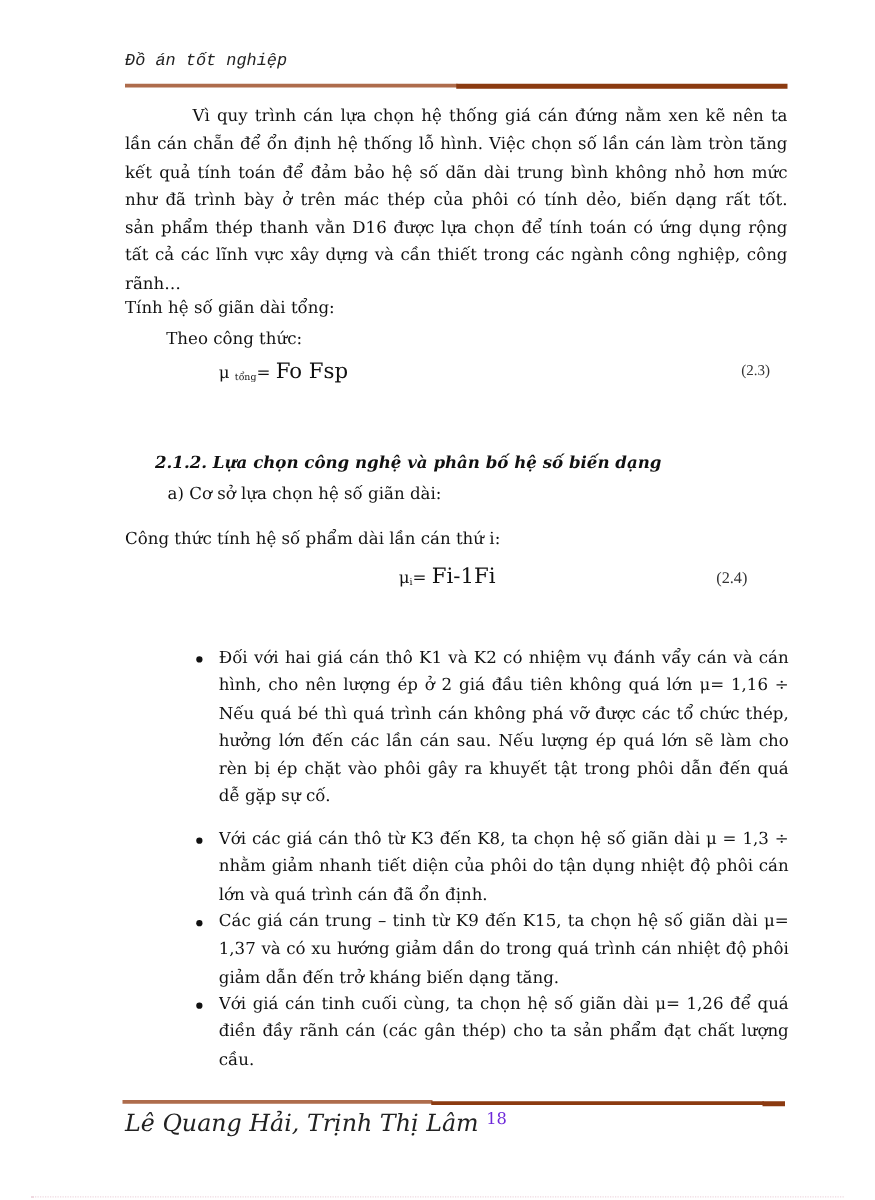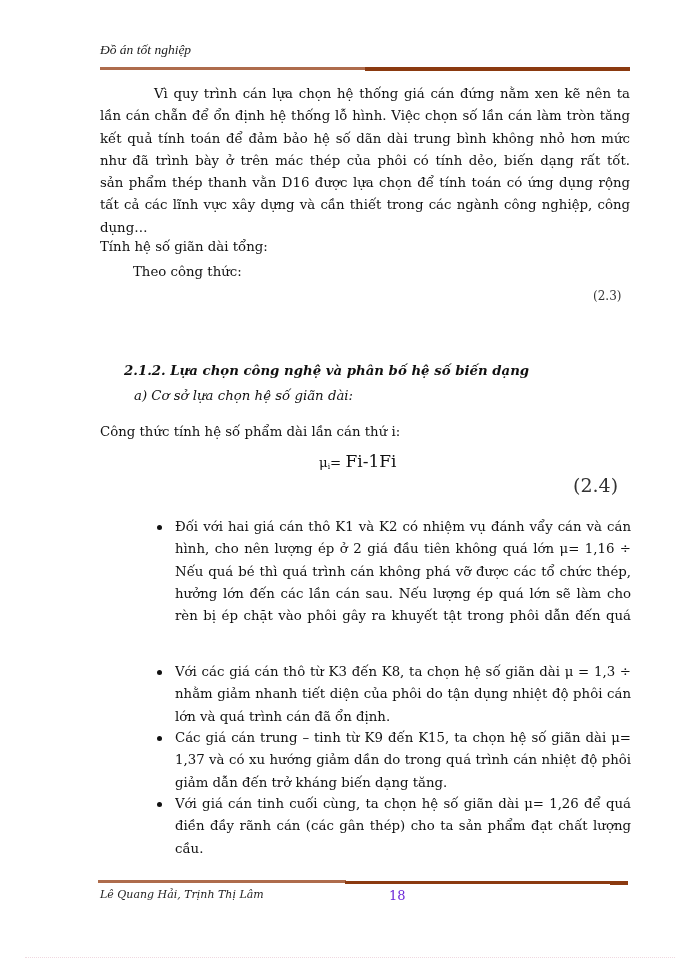--- a/index.html
+++ b/index.html
@@ -15,21 +15,21 @@
       color: #111111;
     }
     .page {
       position: absolute;
       left: 0; top: 0;
       width: 700px; height: 960px;
     }
     .header-title {
       position: absolute;
       left: 100px; top: 42px;
-      font-family: Liberation Serif, serif;
+      font-family: Liberation Mono, monospace;
       font-style: italic;
       font-size: 13.5px;
       color: #222;
     }
     .rule {
       position: absolute;
       height: 4px;
     }
     .rule-light { background: #a0522d; opacity: 0.85; height: 3px; }
     .rule-dark { background: #8b3a10; height: 4px; }
@@ -47,38 +47,37 @@
       text-align-last: justify;
       white-space: normal;
       height: 22.3px;
       overflow: hidden;
     }
     .heading-bold {
       font-weight: bold;
       font-style: italic;
     }
     .heading-italic {
-      font-style: italic;
     }
     .mu { font-family: "DejaVu Serif", serif; }
     .sub-small { font-size: 7.5px; vertical-align: -2px; }
     .formula-big { font-family: "DejaVu Serif", serif; font-size: 17px; }
-    .eqno { position: absolute; font-size: 12px; color: #333; }
+    .eqno { position: absolute; font-size: 12px; color: #333; font-family: Liberation Serif, serif; }
     .bullet-dot {
       position: absolute;
       width: 5px; height: 5px;
       border-radius: 50%;
       background: #111;
     }
     .footer-author {
       position: absolute;
       left: 100px; top: 888px;
       font-family: "DejaVu Serif", serif;
       font-style: italic;
-      font-size: 11px;
+      font-size: 19px;
       color: #222;
     }
     .footer-page {
       position: absolute;
       left: 389px; top: 888px;
       font-size: 13px;
       color: #6d28d9;
     }
     .dotted-bottom {
       position: absolute;
@@ -96,49 +95,55 @@
   <div class="rule rule-light" style="left:100px; top:67px; width:266px;"></div>
   <div class="rule rule-dark" style="left:365px; top:67px; width:265px;"></div>
 
   <div class="para" style="left:100px; top:83px; width:530px;">
     <span class="just" style="padding-left:54px;">Vì quy trình cán lựa chọn hệ thống giá cán đứng nằm xen kẽ nên ta chọn số</span>
     <span class="just">lần cán chẵn để ổn định hệ thống lỗ hình.  Việc chọn số lần cán làm tròn tăng lên so với</span>
     <span class="just">kết quả tính toán để đảm bảo hệ số dãn dài trung bình không nhỏ hơn mức 1,35. Vì</span>
     <span class="just">như đã trình bày ở trên mác thép của phôi có tính dẻo, biến dạng rất tốt. Chính vì vậy,</span>
     <span class="just">sản phẩm thép thanh vằn D16 được lựa chọn để tính toán có ứng dụng rộng rãi trong</span>
     <span class="just">tất cả các lĩnh vực xây dựng và cần thiết trong các ngành  công nghiệp,  công trình dân</span>
-    <span class="line">dụng…</span>
+    <span class="line">rãnh…</span>
   </div>
 
   <div class="para" style="left:100px; top:236px;">Tính hệ số giãn dài tổng:</div>
   <div class="para" style="left:133px; top:261px;text-align:center;">Theo công thức:</div>
 
+  <div class="para" style="left:175px; top:286px;">
+    <span class="mu">μ</span>
+    <span class="sub-small">tổng</span><span>=</span>
+    <span class="formula-big">Fo Fsp</span>
+  </div>
   <div class="eqno" style="left:593px; top:289px;">(2.3)</div>
 
 
 
   <div class="para heading-bold" style="left:124px; top:360px;">2.1.2. Lựa chọn công nghệ và phân bố hệ số biến dạng</div>
   <div class="para heading-italic" style="left:134px; top:385px;">a)  Cơ sở lựa chọn hệ số giãn dài:</div>
 
   <div class="para" style="left:100px; top:421px;">Công thức tính hệ số phẩm dài lần cán thứ i:</div>
   <div class="para" style="left:319px; top:450px;">
     <span class="mu">μ</span><span class="sub-small">i</span><span>=</span>
     <span class="formula-big">Fi-1Fi</span>
   </div>
-  <div class="eqno" style="left:573px; top:454px; font-size:19px;margin-top:20px;">(2.4)</div>
+  <div class="eqno" style="left:573px; top:454px; font-size:13px;">(2.4)</div>
 
   <div>
 
     <div class="bullet-dot" style="left:157px; top:525px;"></div>
     <div class="para" style="left:175px; top:516px; width:456px;">
       <span class="just">Đối với hai giá cán thô K1 và K2 có nhiệm vụ đánh vẩy  cán và cán định</span>
       <span class="just">hình, cho nên lượng ép ở 2 giá đầu tiên không quá  lớn μ= 1,16 ÷ 1,27.</span>
       <span class="just">Nếu quá bé thì quá trình cán không phá vỡ được các tổ chức thép, làm ảnh</span>
       <span class="just">hưởng lớn đến các lần cán sau. Nếu lượng ép quá lớn sẽ làm cho lớp vẩy</span>
       <span class="just">rèn bị ép chặt vào phôi gây ra khuyết  tật trong phôi dẫn đến quá trình cán</span>
+      <span class="line">dễ gặp sự cố.</span>
     </div>
 
     <div class="bullet-dot" style="left:157px; top:670px;"></div>
     <div class="para" style="left:175px; top:661px; width:456px;">
       <span class="just">Với các giá cán thô từ K3 đến K8, ta chọn hệ số giãn dài  μ = 1,3 ÷ 1,45</span>
       <span class="just">nhằm giảm nhanh tiết diện của phôi do tận dụng nhiệt độ phôi cán lúc này</span>
       <span class="line">lớn và quá trình cán đã ổn định.</span>
     </div>
 
     <div class="bullet-dot" style="left:157px; top:736px;"></div>

